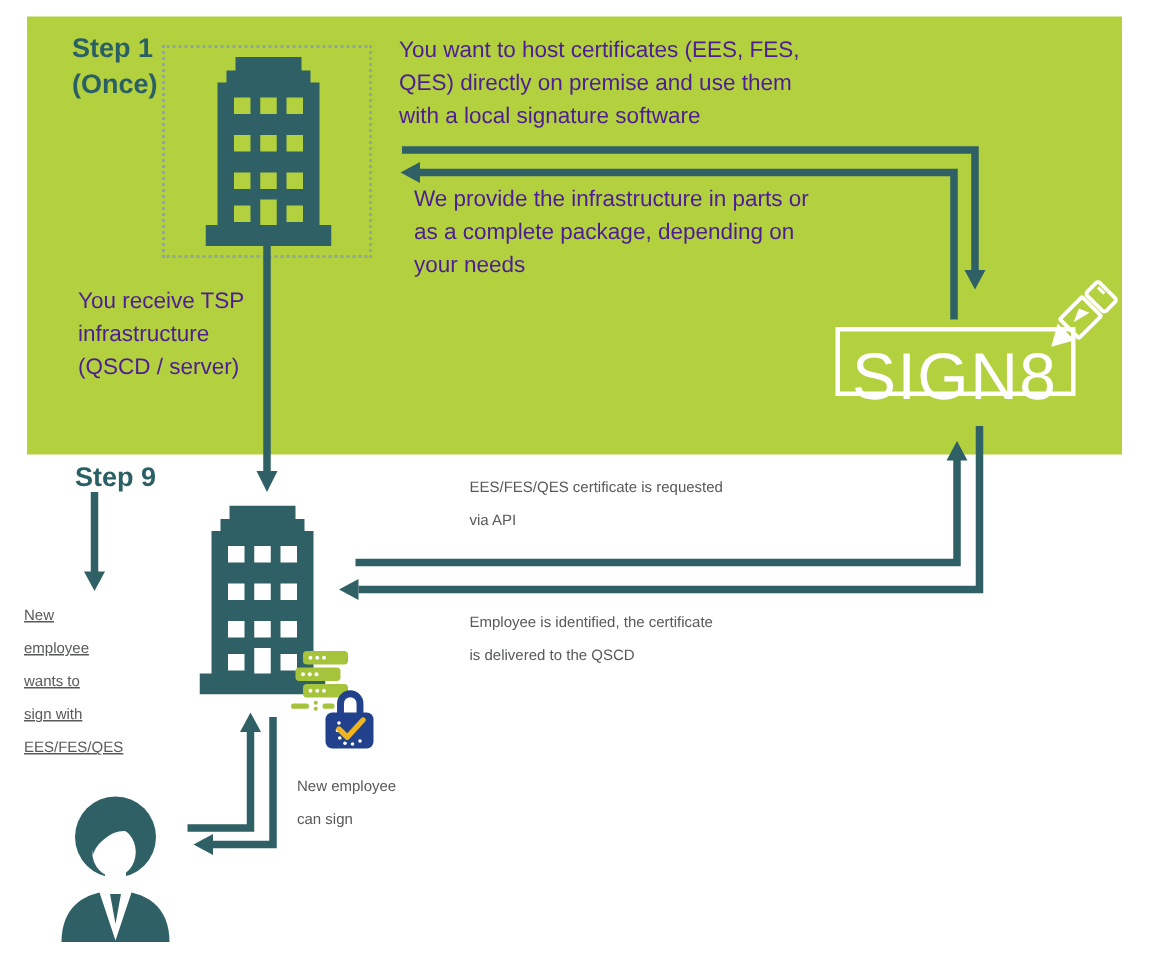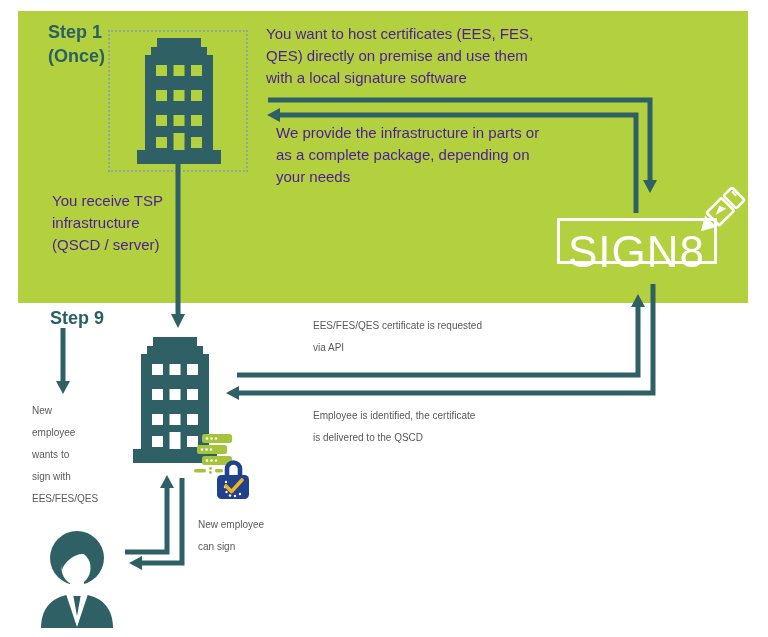--- a/index.html
+++ b/index.html
@@ -121,21 +121,21 @@
     <ellipse cx="41" cy="40" rx="14.5" ry="16.5" fill="#ffffff"></ellipse>
     <path d="M26,36 C26,20 36,13 46,15 C56,17 60,24 61,33 C53,23 42,25 35,31 C31,34 28,38 27,42 Z" fill="#2e6065"></path>
   </svg>
 
   <div class="abs txt-gray" style="left:313px; top:315px; width:360px;">EES/FES/QES certificate is requested
 via API</div>
 
   <div class="abs txt-gray" style="left:313px; top:405px; width:360px;">Employee is identified, the certificate
 is delivered to the QSCD</div>
 
-  <div class="abs txt-gray" style="left:32px; top:400px; width:130px;">New
+  <div class="abs txt-gray" style="left:16px; top:400px; width:130px;text-decoration:underline;">New
 employee
 wants to
 sign with
 EES/FES/QES</div>
 
   <div class="abs txt-gray" style="left:198px; top:514px; width:180px;">New employee
 can sign</div>
 
   <svg class="arrow-layer" viewBox="0 0 768 637">
     <g stroke="#2e6065" stroke-width="5" fill="none">

